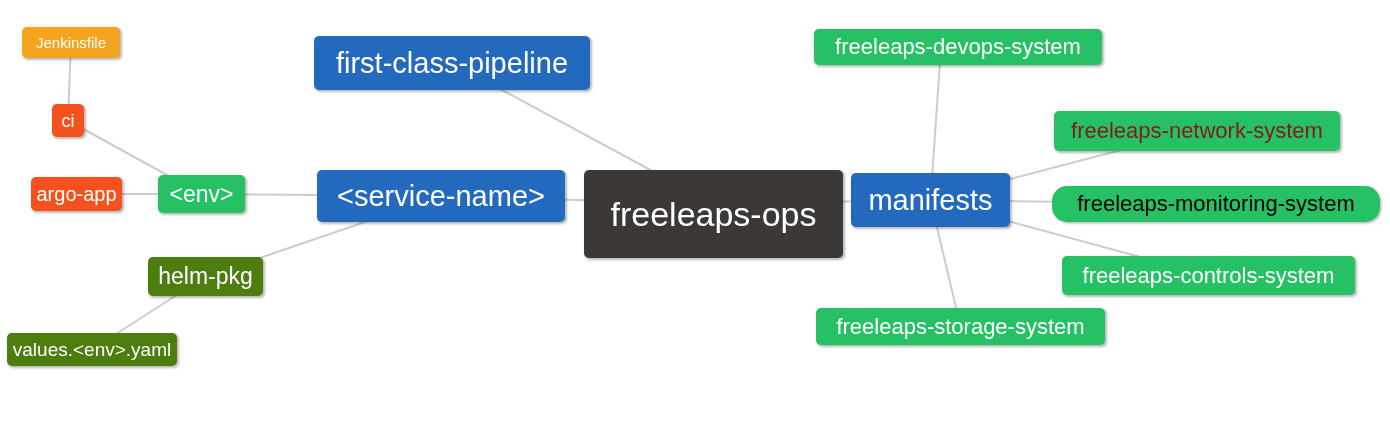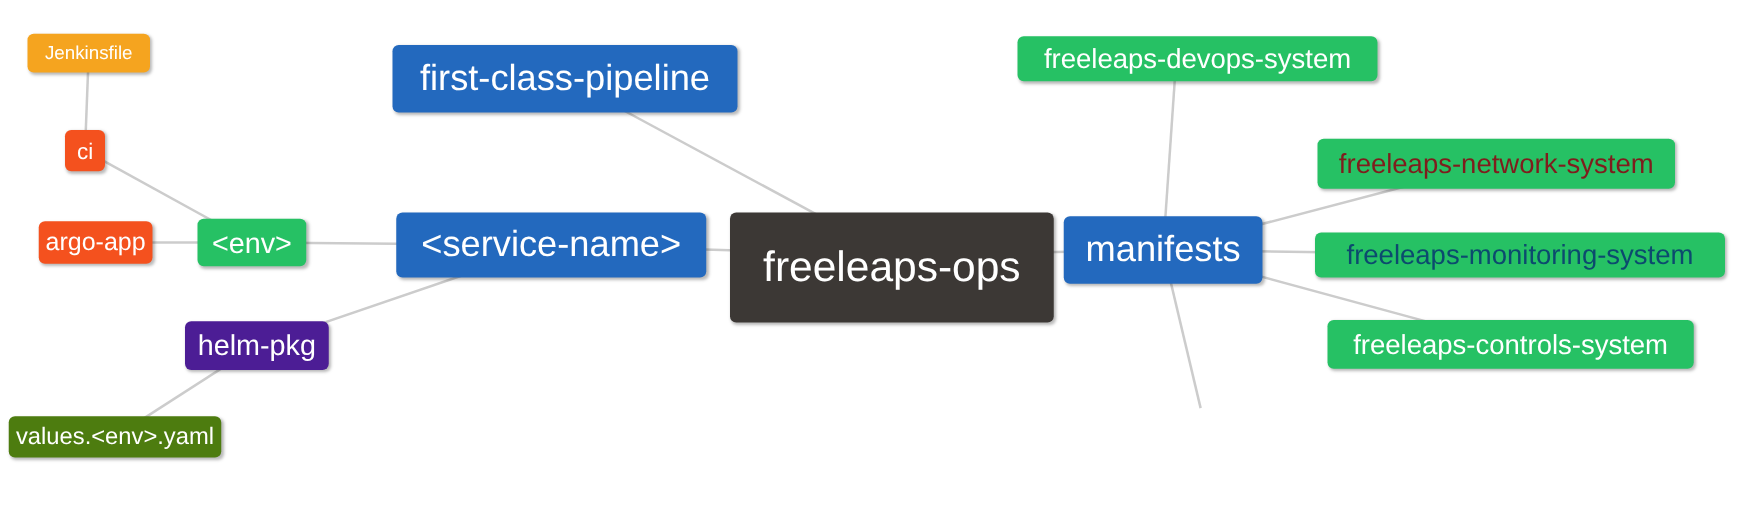--- a/index.html
+++ b/index.html
@@ -67,40 +67,43 @@
     </div>
     <div class="node level-1" style="left: 317px; top: 170px; width: 248px; height: 52px; font-size: 29px; background: rgb(35, 105, 190); color: rgb(255, 255, 255);">
       <span>&lt;service-name&gt;</span>
     </div>
     <div class="node level-1" style="left: 851px; top: 173px; width: 159px; height: 54px; font-size: 29px; background: rgb(35, 105, 190); color: rgb(255, 255, 255);">
       <span>manifests</span>
     </div>
     <div class="node level-2" style="left: 158px; top: 175px; width: 87px; height: 38px; font-size: 23px; background: rgb(38, 193, 100); color: rgb(255, 255, 255);">
       <span>&lt;env&gt;</span>
     </div>
-    <div class="node level-2" style="left: 148px; top: 257px; width: 115px; height: 39px; font-size: 23px; background: #4c1d95; color: rgb(255, 255, 255);">
+    <div class="node level-2" style="left: 148px; top: 257px; width: 115px; height: 39px; font-size: 23px; background: #4d7c0f; color: rgb(255, 255, 255);">
       <span>helm-pkg</span>
     </div>
     <div class="node level-3" style="left: 31px; top: 177px; width: 91px; height: 34px; font-size: 20px; background: rgb(244, 81, 30); color: rgb(255, 255, 255);">
       <span>argo-app</span>
     </div>
     <div class="node level-3" style="left: 52px; top: 104px; width: 32px; height: 33px; font-size: 18px; background: rgb(244, 81, 30); color: rgb(255, 255, 255);">
       <span>ci</span>
     </div>
     <div class="node level-3" style="left: 7px; top: 333px; width: 170px; height: 33px; font-size: 19px; background: #4d7c0f; color: rgb(255, 255, 255);">
       <span>values.&lt;env&gt;.yaml</span>
     </div>
     <div class="node level-4" style="left: 22px; top: 27px; width: 98px; height: 31px; font-size: 15px; background: rgb(245, 164, 31); color: rgb(255, 255, 255);">
       <span>Jenkinsfile</span>
     </div>
     <div class="node level-2" style="left: 814px; top: 29px; width: 288px; height: 36px; font-size: 22px; background: rgb(38, 193, 100); color: rgb(255, 255, 255);">
       <span>freeleaps-devops-system</span>
     </div>
     <div class="node level-2" style="left: 1054px; top: 111px; width: 286px; height: 40px; font-size: 22px; background: rgb(38, 193, 100); color: #7f1d1d;">
       <span>freeleaps-network-system</span>
     </div>
-    <div class="node level-2" style="left: 1052px; top: 186px; width: 328px; height: 36px; font-size: 22px; background: rgb(38, 193, 100); color: #0c4a6e;">
+    <div class="node level-2" style="left: 1052px; top: 186px; width: 328px; height: 36px; font-size: 22px; background: rgb(38, 193, 100); color: #000000; border-radius: 15px;">
       <span>freeleaps-monitoring-system</span>
     </div>
     <div class="node level-2" style="left: 1062px; top: 256px; width: 293px; height: 39px; font-size: 22px; background: rgb(38, 193, 100); color: rgb(255, 255, 255);">
       <span>freeleaps-controls-system</span>
     </div>
+    <div class="node level-2" style="left: 816px; top: 308px; width: 289px; height: 37px; font-size: 22px; background: rgb(38, 193, 100); color: rgb(255, 255, 255);">
+      <span>freeleaps-storage-system</span>
+    </div>
   </div>
 
 </body></html>

